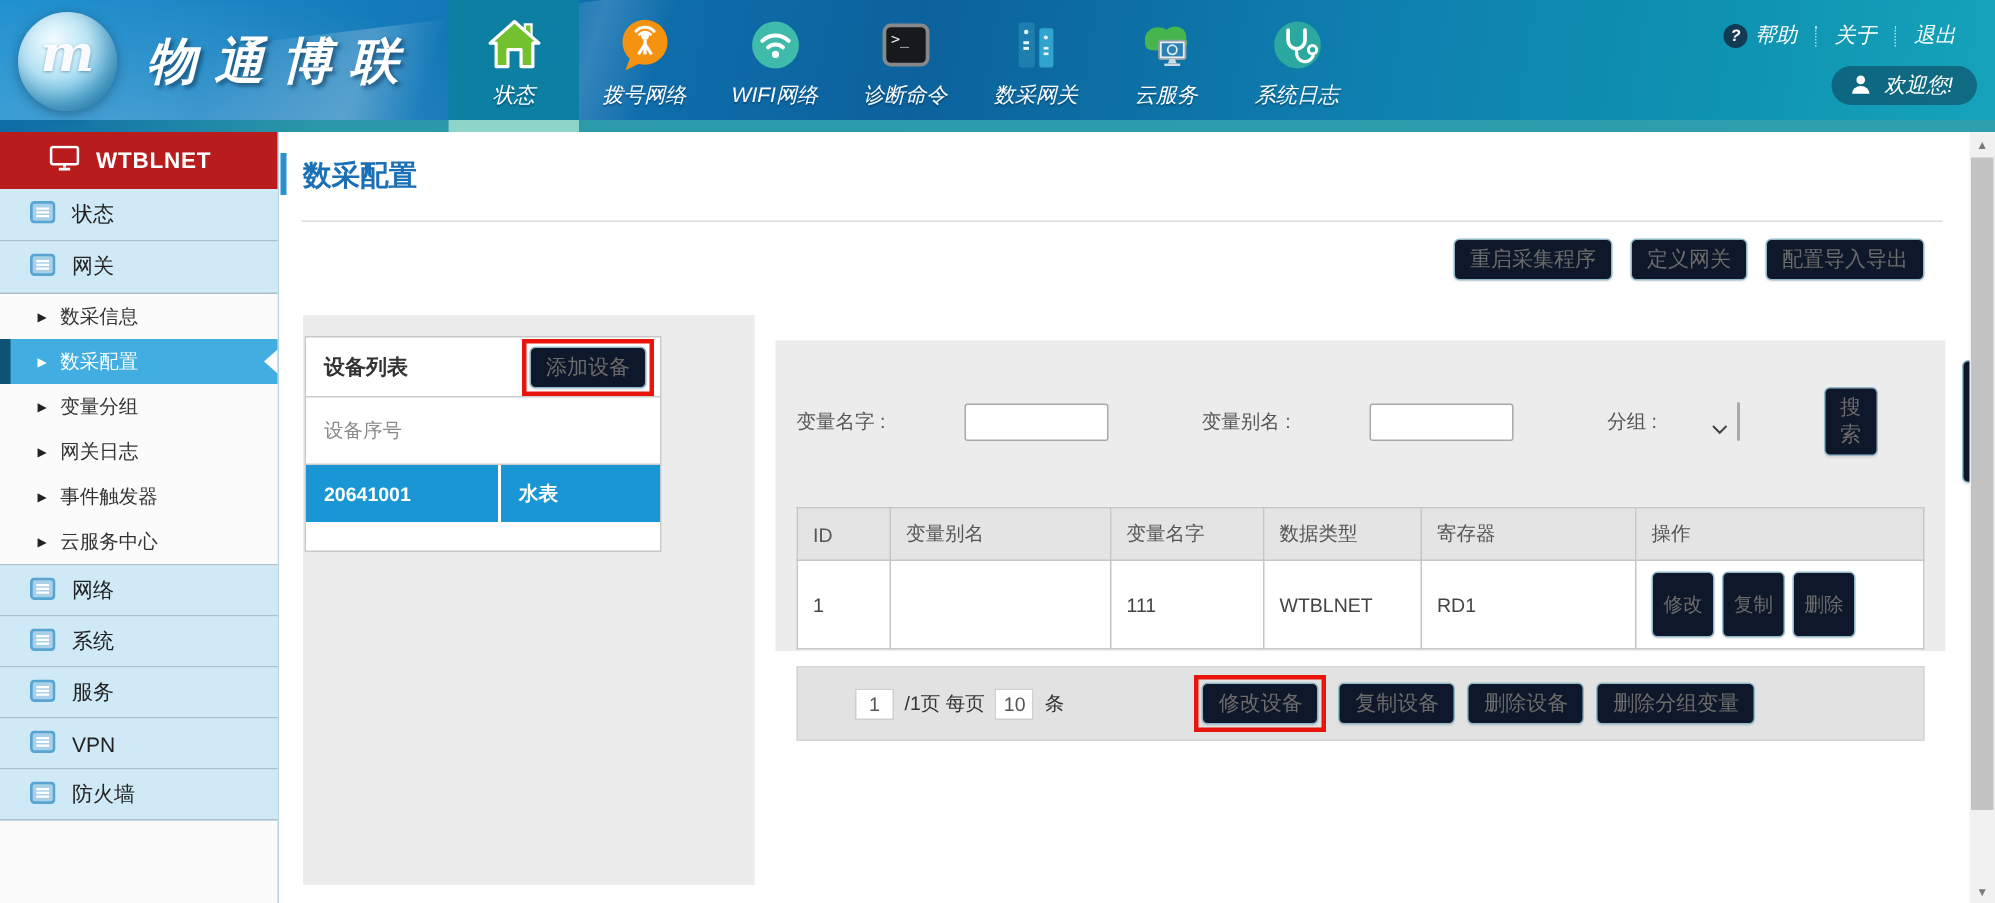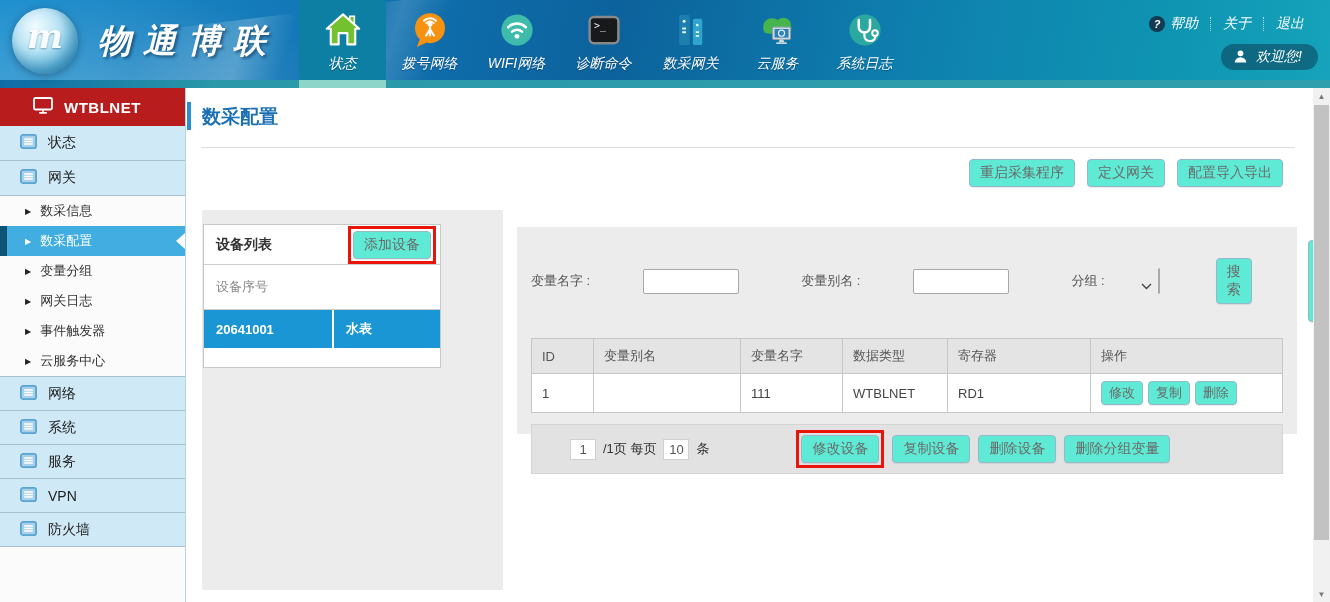--- a/index.html
+++ b/index.html
@@ -59,24 +59,24 @@
     border-top:8px solid transparent; border-bottom:8px solid transparent; border-right:9px solid #fbfbfb; }
   .bottom-sections { border-top:1px solid #a9bfcb; }
   .bottom-sections .side-section { height:34px; }
 
   
   .main { position:absolute; left:187px; top:88px; width:1126px; height:514px; background:#fff; }
   .title-accent { position:absolute; left:0; top:14px; width:4px; height:28px; background:#2c8fd0; }
   .page-title { position:absolute; left:15px; top:16px; font-size:19px; font-weight:bold; color:#1a6fb5; }
   .title-divider { position:absolute; left:14px; top:59px; width:1094px; border-top:1px solid #dcdcdc; }
   .toolbar { position:absolute; top:71px; right:30px; display:flex; gap:12px; }
-  .btn { display:inline-flex; align-items:center; justify-content:center; background:#5eead4; border:1px solid #91b9c9;
+  .btn { display:inline-flex; align-items:center; justify-content:center; background:#0f172a; border:1px solid #91b9c9;
     border-radius:4px; color:#6b6b6b; font-size:14px; padding:4px 10px; cursor:pointer; box-shadow:0 1px 1px rgba(0,0,0,.08);
     font-family:"Liberation Sans","DejaVu Sans",sans-serif; }
-  .btn.small { font-size:13px; padding:2px 7px; }
+  .btn.small { font-size:13px; padding:12px 7px; }
 
   .device-col { position:absolute; left:15px; top:122px; width:301px; height:380px; background:#ececec; }
   .device-card { position:absolute; left:1px; top:14px; width:238px; height:144px; background:#fff; border:1px solid #c8c8c8; }
   .device-card-header { height:40px; display:flex; align-items:center; justify-content:space-between;
     padding:0 4px 0 12px; border-bottom:1px solid #ccc; }
   .device-card-title { font-size:14px; font-weight:bold; color:#333; }
   .red-box { border:3px solid #e9150d; padding:2px; display:inline-flex; background:transparent; }
   .dev-thead { display:flex; height:45px; align-items:stretch; border-bottom:1px solid #ccc; color:#8a8a8a; font-size:13px; }
   .dev-th1 { width:128px; display:flex; align-items:center; padding-left:12px; }
   .dev-th2 { flex:1; display:flex; align-items:center; padding-left:12px; border-left:1px solid #ccc; }

